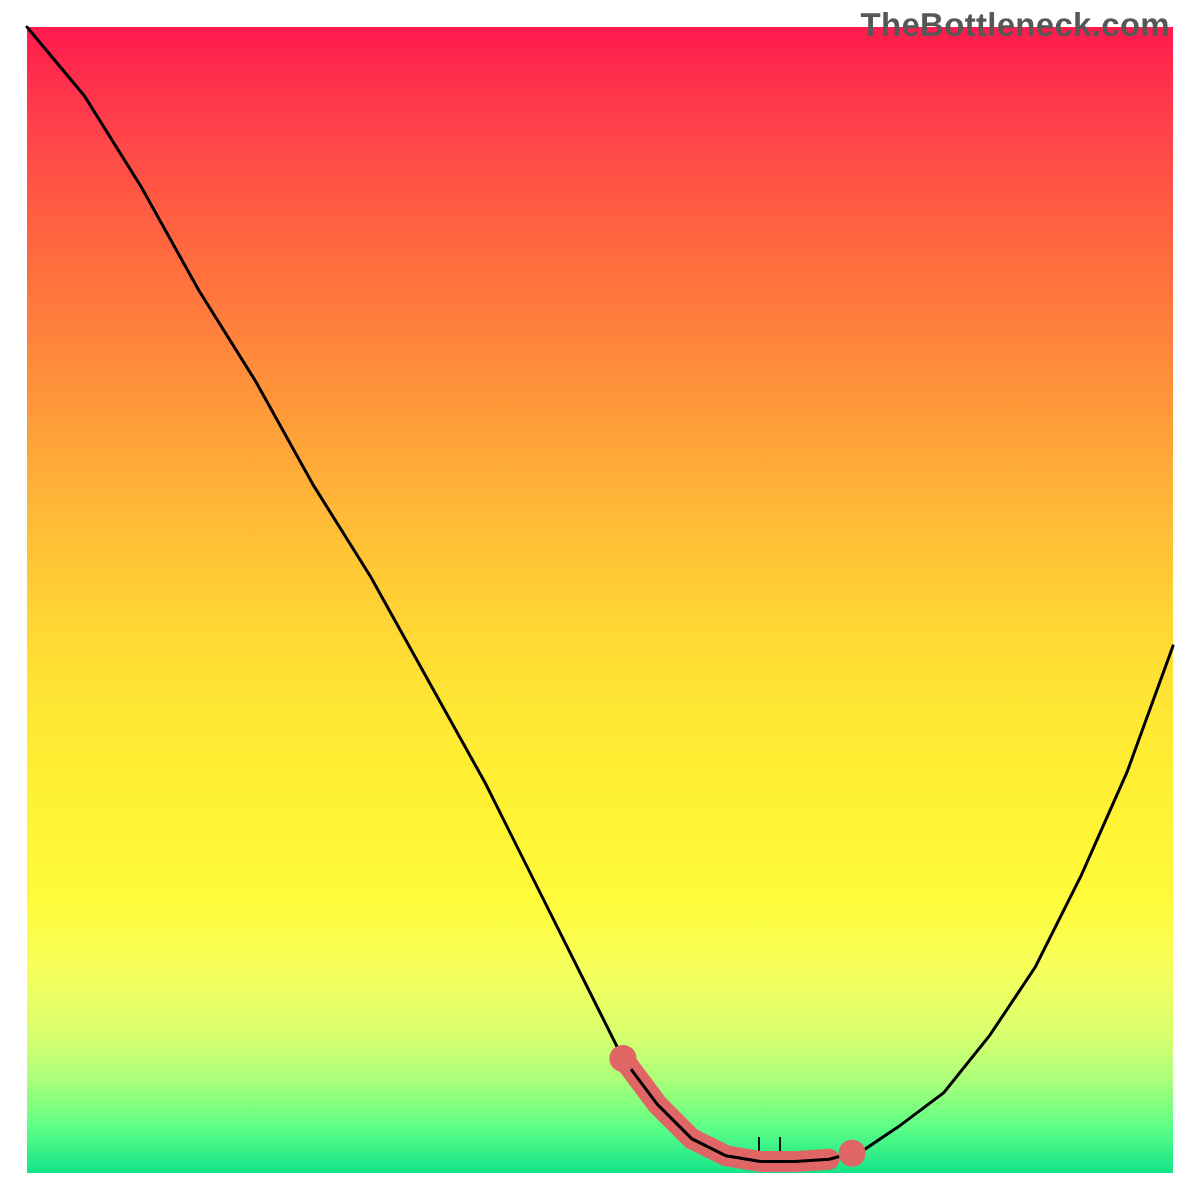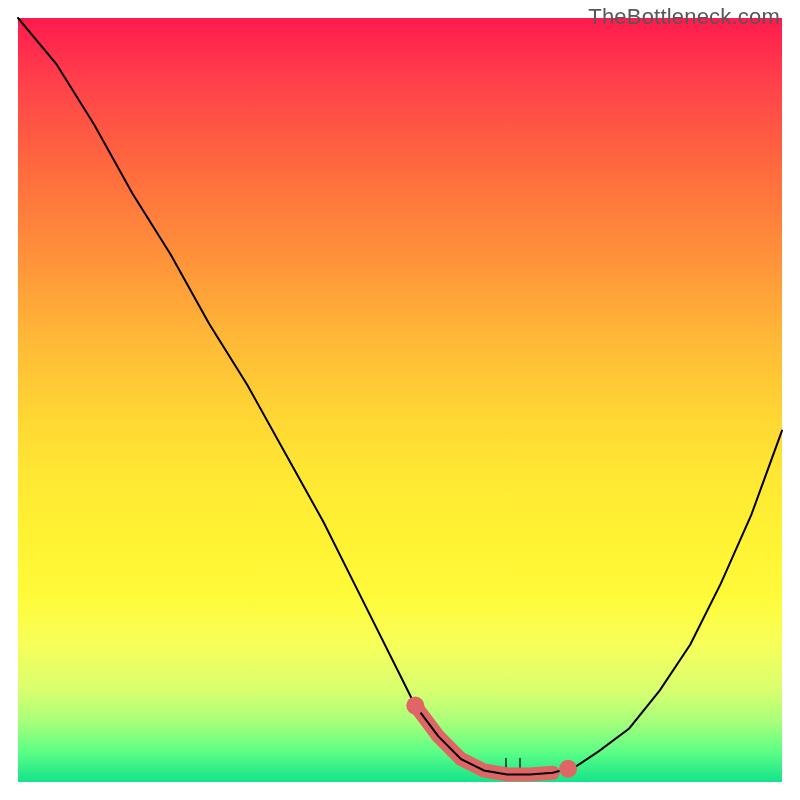--- a/index.html
+++ b/index.html
@@ -33,21 +33,21 @@
       #a9ff7a 92%,
       #5dff86 96%,
       #14e38a 100%
     );
   }
   .watermark {
     position: absolute;
     top: 4px;
     right: 20px;
     font-size: 22px;
-    font-weight: 400;
+    font-weight: 700;
     color: #575757;
     letter-spacing: 0.2px;
   }
   svg.overlay {
     position: absolute;
     left: 18px;
     top: 18px;
     width: 764px;
     height: 764px;
     overflow: visible;

